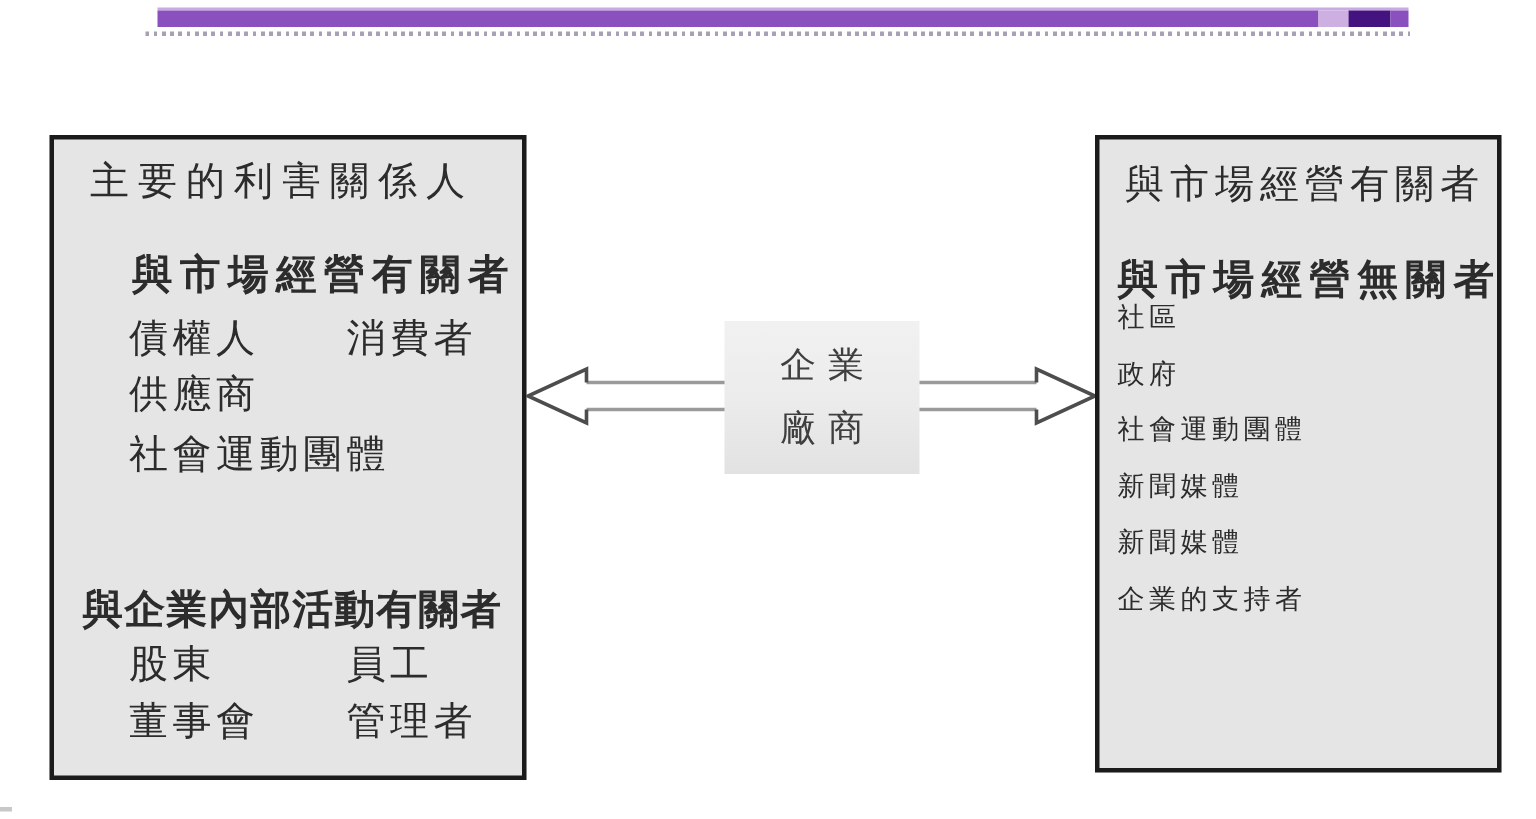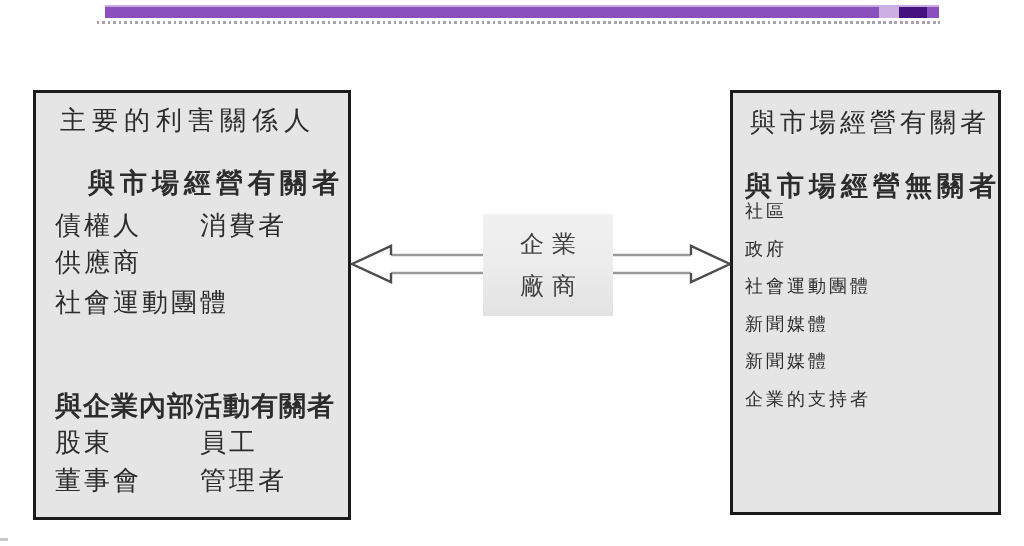--- a/index.html
+++ b/index.html
@@ -35,21 +35,21 @@
   .box *{position:absolute;white-space:nowrap;}
   .box-title{font-size:26px;letter-spacing:6px;}
   .box-left .box-title{left:24px;top:10px;}
   .box-right .box-title{left:17px;top:12px;letter-spacing:4px;}
   .heading{font-weight:bold;font-size:27px;letter-spacing:5px;}
   .box-left .h1{left:36px;top:72px;margin-left:16px;}
   .box-left .h2{left:19px;top:295px;letter-spacing:1px;}
   .box-right .rh{left:12px;top:75px;}
   .row{display:flex;font-size:26px;letter-spacing:3px;left:19px;}
   .row span{position:static;}
-  .row .c1{width:145px;}
+  .row .c1{width:145px;margin-left:31px;}
   .box-left .r1{top:115px;}
   .box-left .r2{top:152px;}
   .box-left .r3{top:192px;}
   .box-left .r4{top:332px;}
   .box-left .r5{top:370px;}
   .box-right .items{left:12px;top:100px;font-size:18px;letter-spacing:3px;line-height:37.5px;}
   .box-right .items div{position:static;}
   
   .center-box{
     position:absolute;left:483px;top:214px;width:130px;height:102px;z-index:3;

